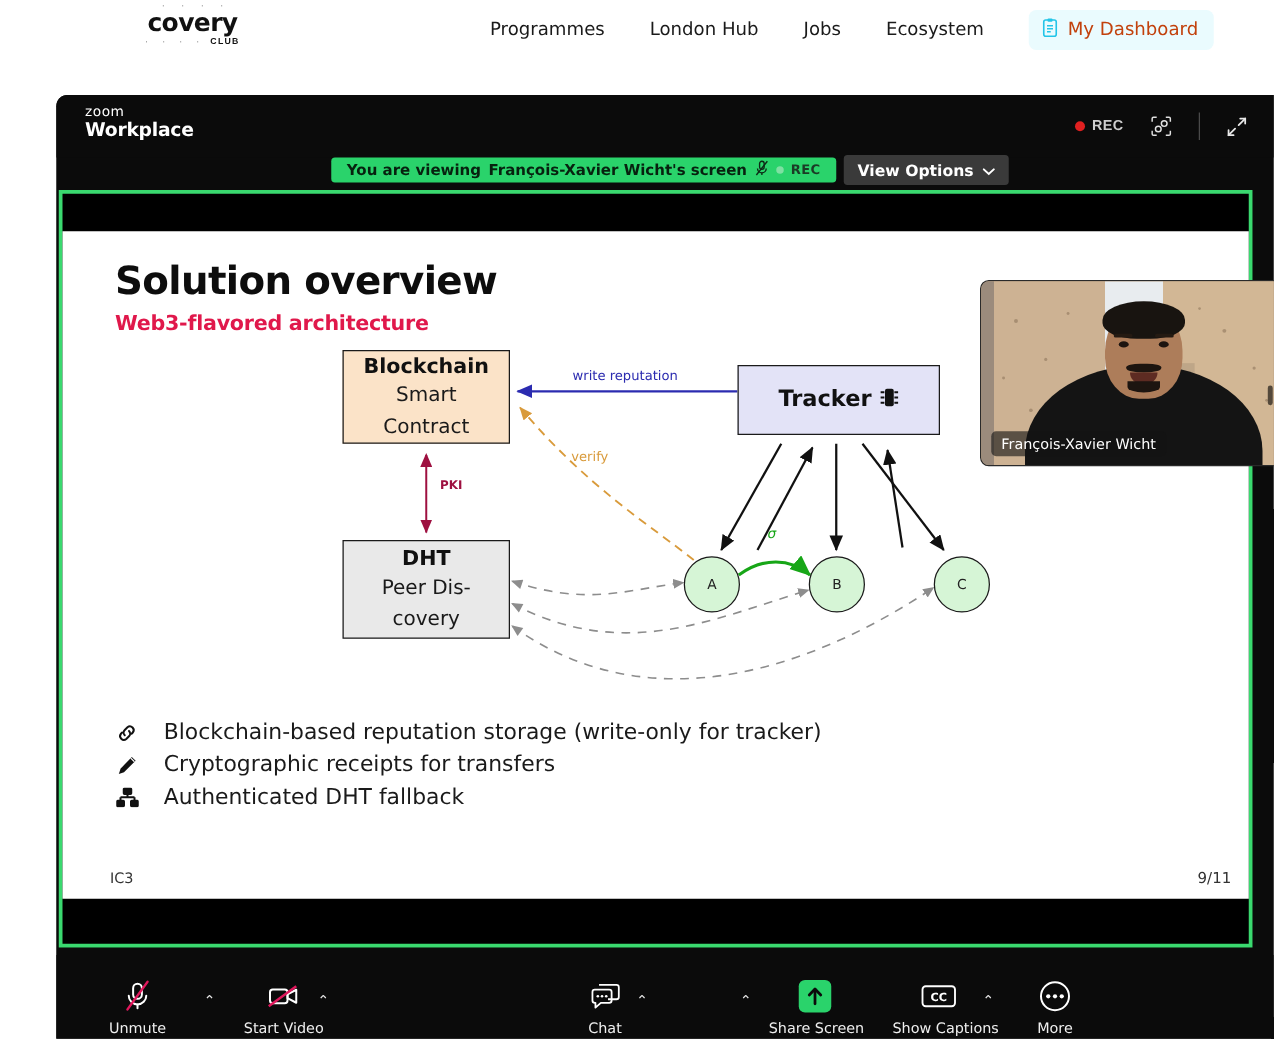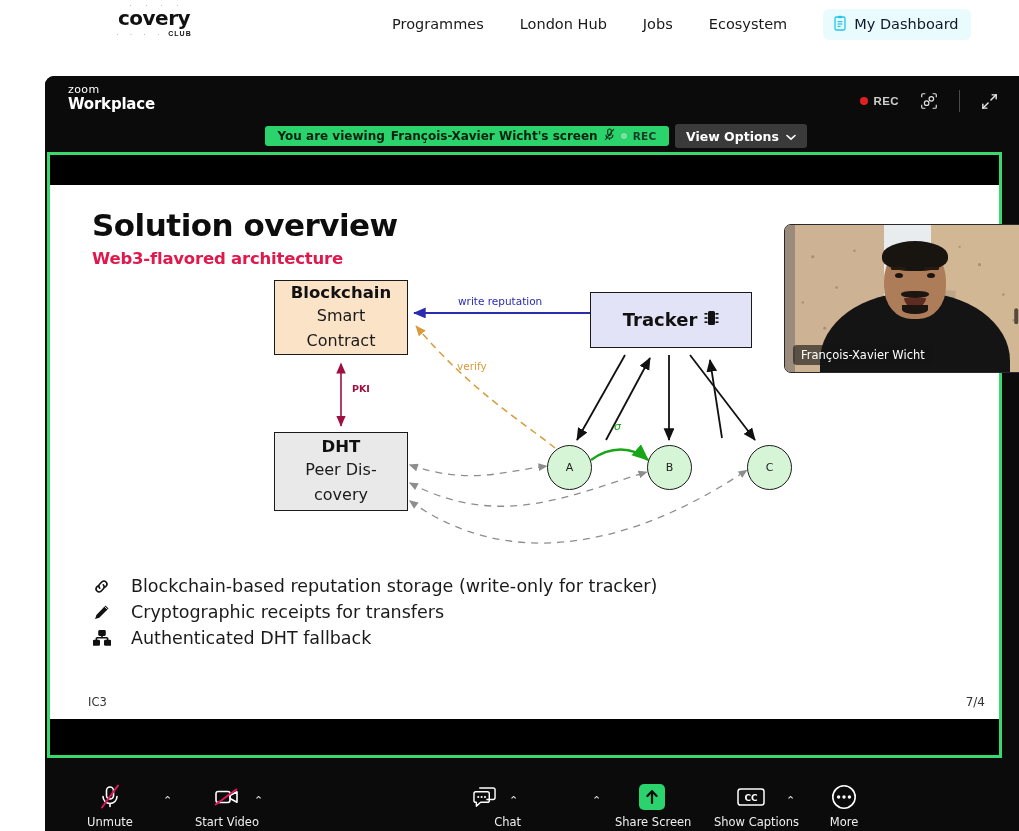--- a/index.html
+++ b/index.html
@@ -37,21 +37,21 @@
   .nav-item {
     font-size: 14.5px; color: #1a1a1a; padding: 0 18px;
     font-family: "DejaVu Sans", sans-serif; white-space: nowrap;
     cursor: pointer;
   }
   .nav-item:first-child { padding-left: 0; }
   .dashboard-pill {
     display: flex; align-items: center; gap: 7px;
     background: #eafbfe; border-radius: 6px;
     padding: 6px 12px 6px 10px; margin-left: 18px;
-    color: #0f172a; font-size: 14.5px; font-family: "DejaVu Sans", sans-serif;
+    color: #c2410c; font-size: 14.5px; font-family: "DejaVu Sans", sans-serif;
     white-space: nowrap; cursor: pointer;
   }
 
   
   .zoom-window {
     position: absolute; left: 45px; top: 76px;
     width: 974px; height: 755px;
     background: #0b0b0b;
     border-radius: 9px 0 0 0;
     overflow: hidden;
@@ -446,21 +446,21 @@
               <rect x="0.6" y="10.6" width="5.6" height="4.4" rx="0.6" fill="#111"></rect>
               <rect x="11.8" y="10.6" width="5.6" height="4.4" rx="0.6" fill="#111"></rect>
               <path d="M9 5.2 V7.8 M3.4 10.6 V7.8 M14.6 10.6 V7.8 M3.4 7.8 H14.6"></path>
             </svg>
           </span>
           <span>Authenticated DHT fallback</span>
         </div>
       </div>
 
       <div class="slide-footer-left">IC3</div>
-      <div class="slide-footer-right">7/4</div>
+      <div class="slide-footer-right">9/11</div>
     </div>
   </div>
 
   <div class="self-video">
     <div class="sv-wall"></div>
     <svg class="sv-specks" viewBox="0 0 262 149">
       <g fill="#8a7258" opacity="0.55">
         <circle cx="28" cy="32" r="1.6"></circle>
           <circle cx="52" cy="63" r="1.3"></circle>
           <circle cx="40" cy="104" r="1.5"></circle>
@@ -513,21 +513,21 @@
         <svg width="28" height="22" viewBox="0 0 28 22" fill="none" stroke="#fff" stroke-width="1.6" stroke-linejoin="round">
           <rect x="3" y="5.5" width="14" height="11" rx="2.2"></rect>
           <path d="M17 9.5 L24 5.8 V16.2 L17 12.5 Z"></path>
           <line x1="2" y1="19" x2="24" y2="3" stroke="#e0175c" stroke-width="2"></line>
         </svg>
       </div>
       <div class="tlabel">Start Video</div>
     </div>
     <div class="caret" style="left:209px;">⌃</div>
 
-    <div class="tool" style="left:402px;text-align:right;">
+    <div class="tool" style="left:402px;">
       <div class="ticon">
         <svg width="25" height="23" viewBox="0 0 26 24" fill="none" stroke="#fff" stroke-width="1.5" stroke-linejoin="round">
           <path d="M7.5 2 H22 A2 2 0 0 1 24 4 V12 A2 2 0 0 1 22 14 H15"></path>
           <path d="M4 6 H16 A2 2 0 0 1 18 8 V15 A2 2 0 0 1 16 17 H9 L4.5 21 V17 H4 A2 2 0 0 1 2 15 V8 A2 2 0 0 1 4 6 Z"></path>
           <circle cx="6.5" cy="11.5" r="1.1" fill="#fff" stroke="none"></circle>
           <circle cx="10" cy="11.5" r="1.1" fill="#fff" stroke="none"></circle>
           <circle cx="13.5" cy="11.5" r="1.1" fill="#fff" stroke="none"></circle>
         </svg>
       </div>
       <div class="tlabel">Chat</div>

